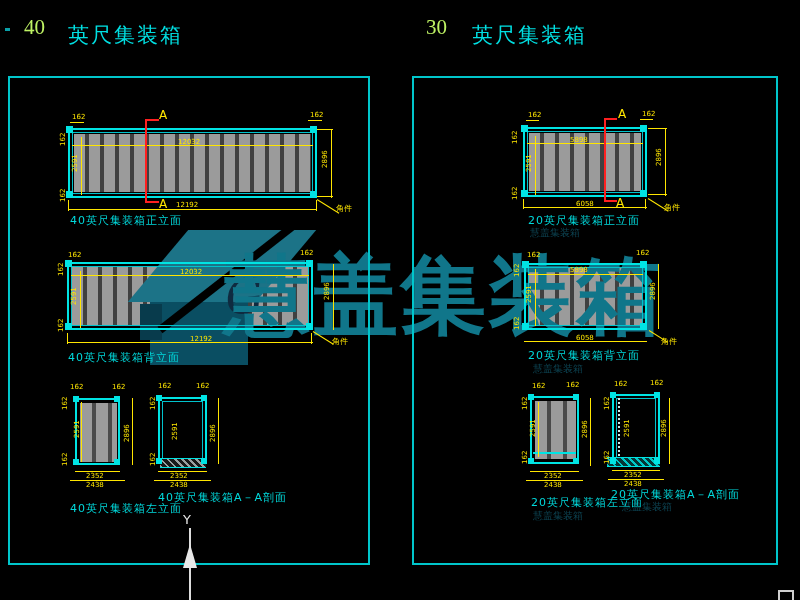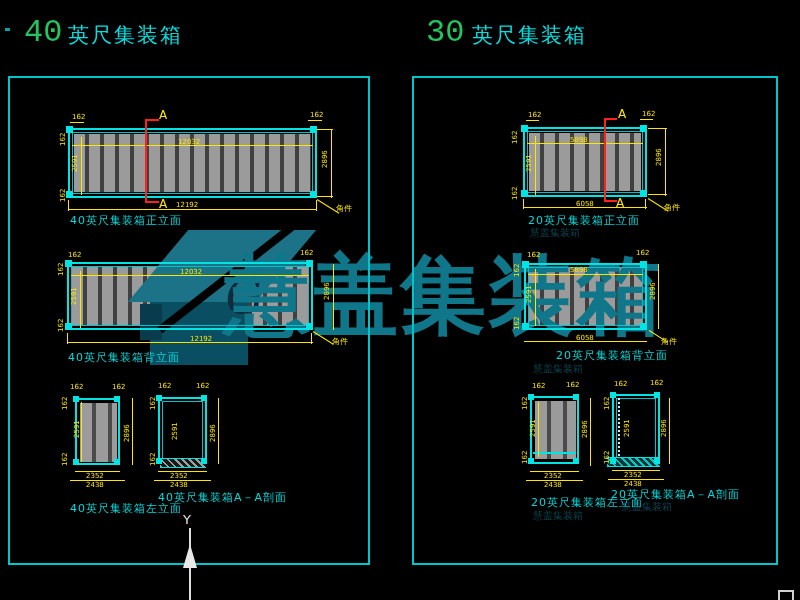--- a/index.html
+++ b/index.html
@@ -17,21 +17,21 @@
   .cnr{width:7px;height:7px;background:#00e4e4;z-index:7;}
   .cnr6{width:6px;height:6px;background:#00e4e4;z-index:7;}
   .red{background:#ff2020;z-index:8;}
   
   .dt{color:#ffe600;font-size:7px;line-height:1;white-space:nowrap;z-index:8;}
   .rt{transform:rotate(-90deg);transform-origin:left top;}
   .secA{color:#ffe600;font-size:12px;line-height:1;z-index:8;}
   .note{color:#ffe600;font-size:8px;line-height:1;white-space:nowrap;z-index:8;}
   .lbl{color:#00d9dc;font-size:11px;line-height:1.1;letter-spacing:1px;white-space:nowrap;z-index:8;}
   .ghost{color:#0c4352;font-size:10px;line-height:1;white-space:nowrap;z-index:3;}
-  .title-num{color:#22c55e;font-size:32px;line-height:1;font-family:Liberation Mono, monospace;z-index:8;}
+  .title-num{color:#bef264;font-size:21px;line-height:1;font-family:Liberation Serif, serif;z-index:8;}
   .title-txt{color:#00dfe2;font-size:21px;line-height:1;letter-spacing:2px;z-index:8;}
   .panel{box-sizing:border-box;border:2px solid #00c6cb;z-index:4;}
   
   .lead{height:1px;background:#ffe600;transform:rotate(32deg);transform-origin:left center;z-index:8;}
   
   .hatch1{background:repeating-linear-gradient(45deg,#9aa0a0 0 2px,#181818 2px 5px);
           border-top:1px solid #00e4e4;border-bottom:1px solid #00e4e4;z-index:6;}
   .hatch2{background:repeating-linear-gradient(45deg,#00c8c8 0 2px,#063535 2px 5px);
           border-top:1px solid #00e4e4;border-bottom:1px solid #00e4e4;z-index:6;}
   .dotcol{border-left:2px dotted #cfeeee;z-index:6;}
@@ -232,21 +232,21 @@
   <div class="a hl" style="left:524px;top:341px;width:123px;"></div>
   <span class="a dt" style="left:576px;top:335px;">6058</span>
   <div class="a vl" style="left:658px;top:264px;height:65px;"></div>
   <span class="a dt rt" style="left:650px;top:300px;">2896</span>
   <span class="a dt" style="left:527px;top:252px;">162</span>
   <span class="a dt" style="left:636px;top:250px;">162</span>
   <span class="a dt rt" style="left:514px;top:277px;">162</span>
   <span class="a dt rt" style="left:514px;top:330px;">162</span>
   <div class="a lead" style="left:649px;top:330px;width:22px;"></div>
   <span class="a note" style="left:661px;top:338px;">角件</span>
-  <span class="a lbl" style="left:556px;top:350px;">20英尺集装箱背立面</span>
+  <span class="a lbl" style="left:528px;top:350px;">20英尺集装箱背立面</span>
   <span class="a ghost" style="left:533px;top:364px;">慧盖集装箱</span>
 
   <div class="a box" style="left:530px;top:396px;width:49px;height:68px;">
     <div class="a corw" style="left:3px;top:3px;width:41px;height:58px;"></div>
   </div>
   <div class="a cnr6" style="left:528px;top:394px;"></div>
   <div class="a cnr6" style="left:573px;top:394px;"></div>
   <div class="a cnr6" style="left:528px;top:458px;"></div>
   <div class="a cnr6" style="left:573px;top:458px;"></div>
   <div class="a cyl" style="left:533px;top:452px;width:43px;height:2px;"></div>

